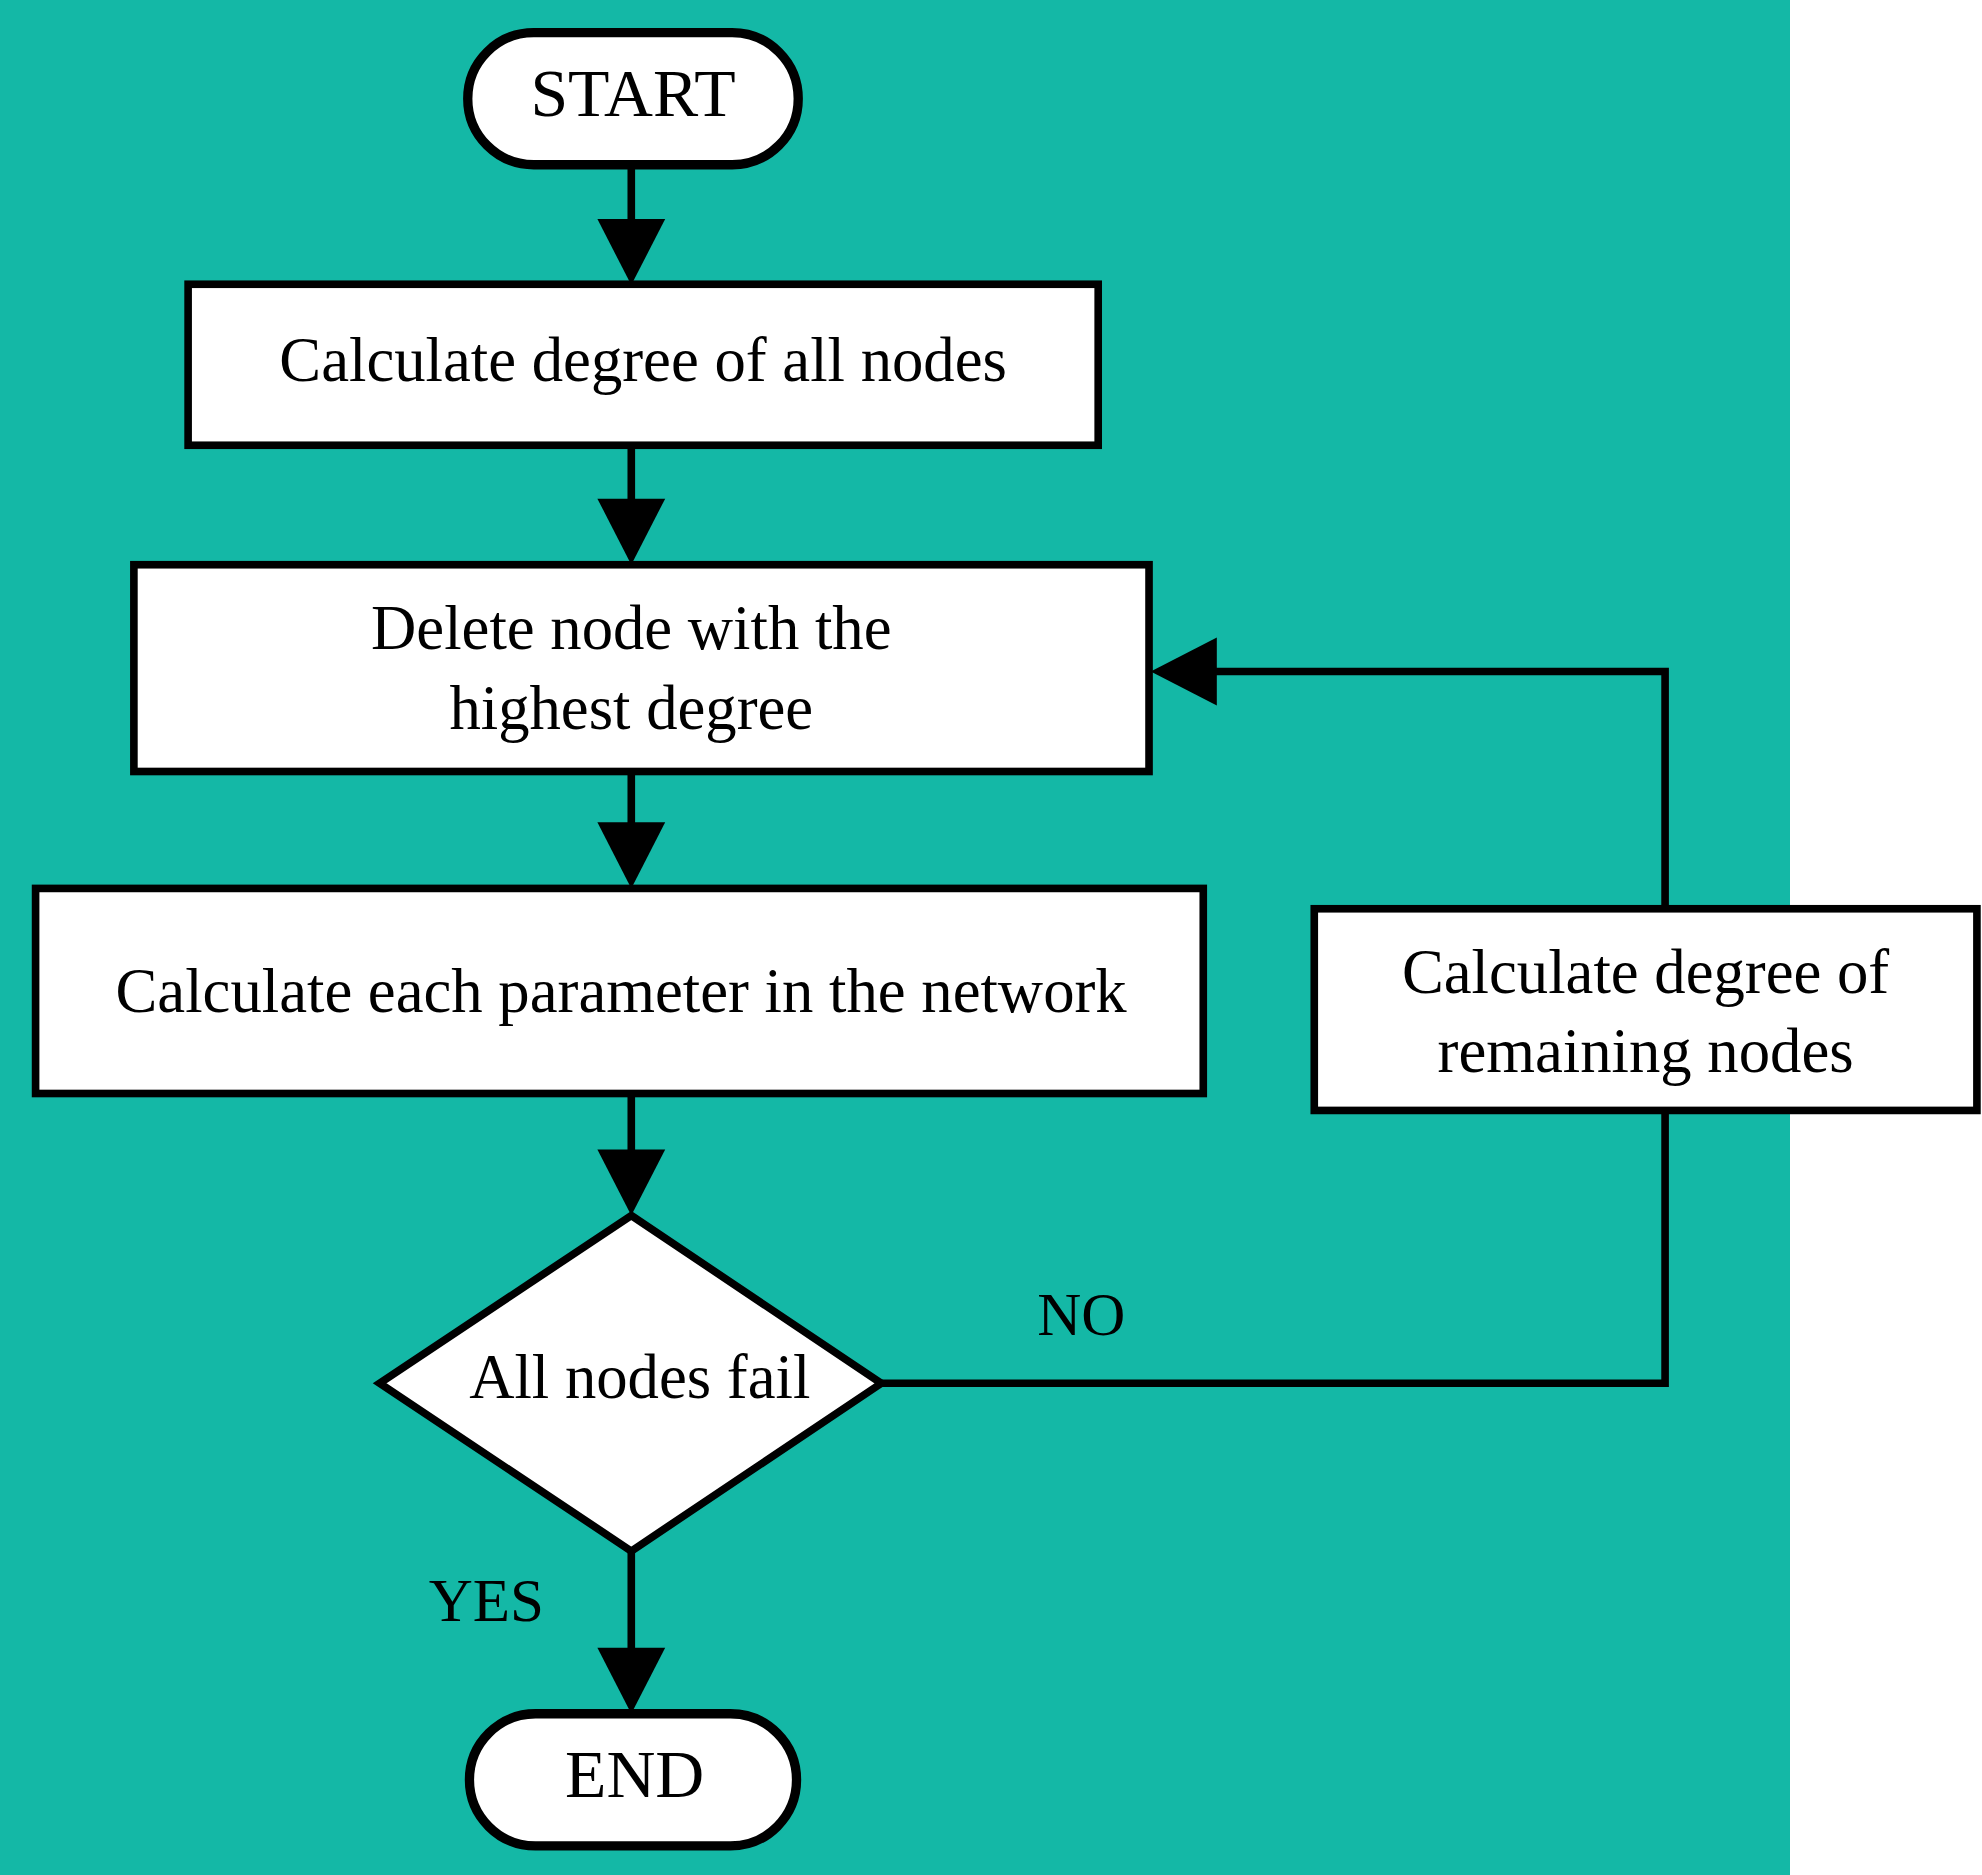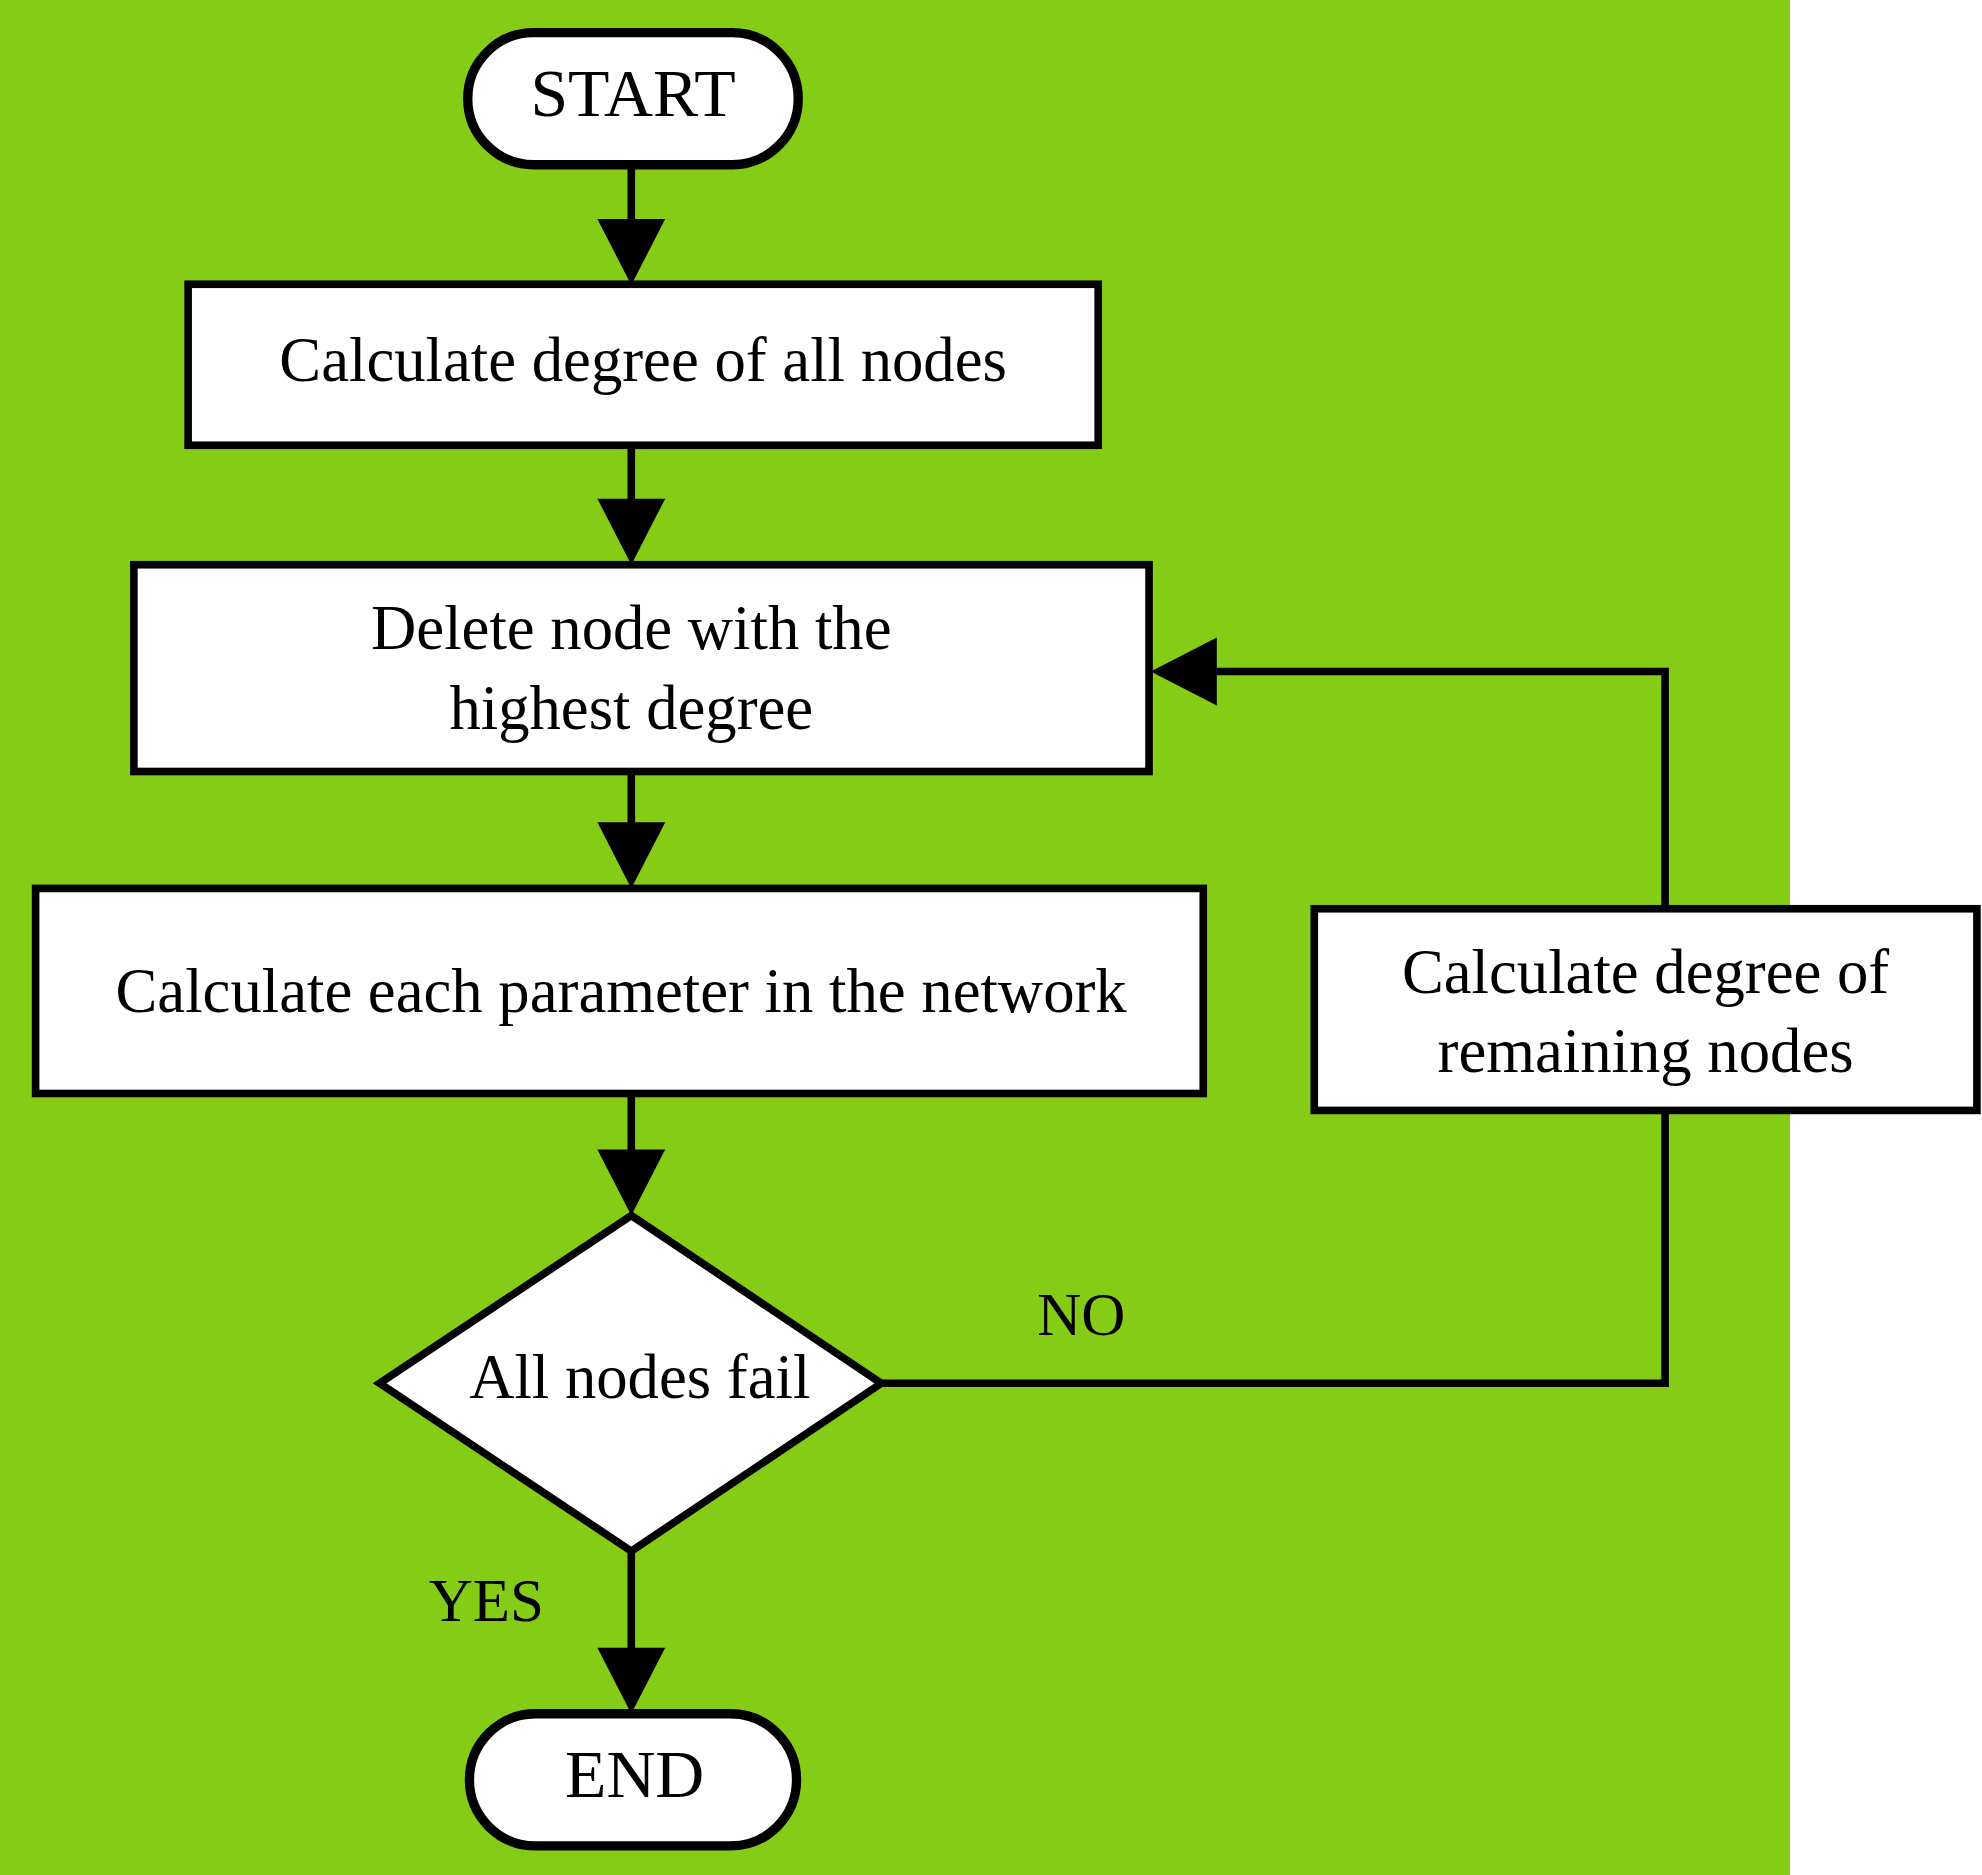--- a/index.html
+++ b/index.html
@@ -11,21 +11,21 @@
   body {
     width: 1982px;
     height: 1876px;
     overflow: hidden;
     font-family: "Liberation Serif", "DejaVu Serif", serif;
   }
   #flowchart-root {
     position: relative;
     width: 1790px;
     height: 1876px;
-    background: #84cc16;
+    background: #14b8a6;
   }
   svg.diagram {
     display: block;
     width: 1982px;
     height: 1876px;
   }
   .node-shape {
     fill: #ffffff;
     stroke: #000000;
     stroke-width: 9;

